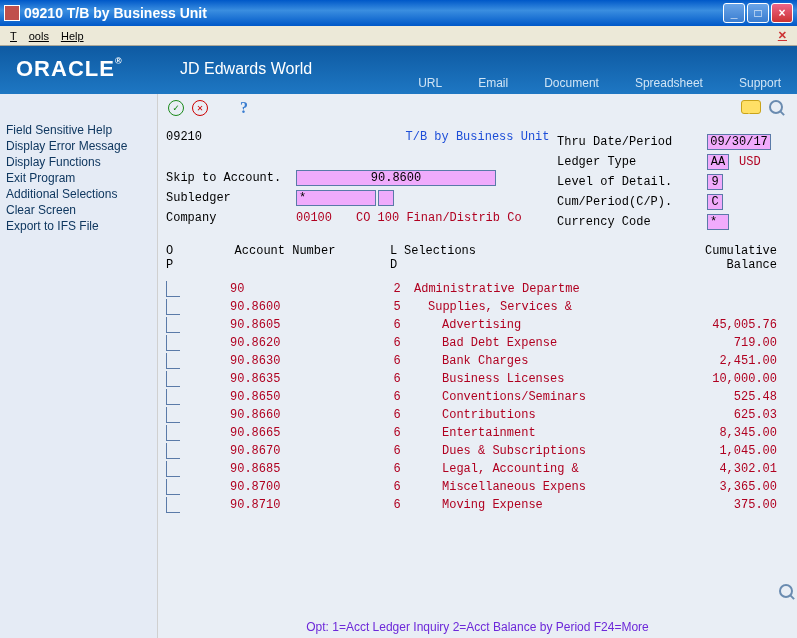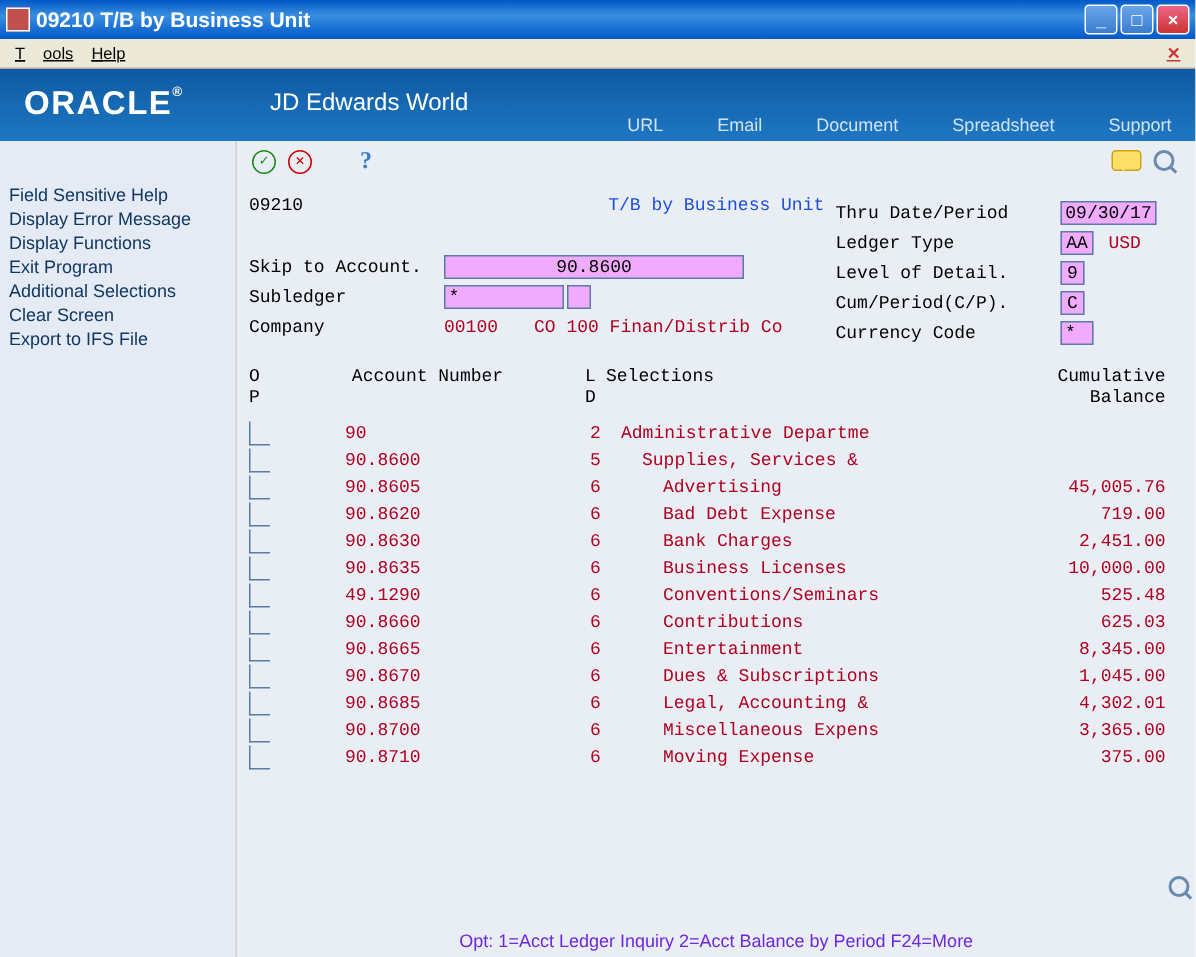--- a/index.html
+++ b/index.html
@@ -224,21 +224,21 @@
           </div>
           <div class="trow">
             <span class="c-op"></span>
             <span class="c-acct red-val">90.8635</span>
             <span class="c-ld red-val">6</span>
             <span class="c-desc red-val" style="padding-left: 38px;">Business Licenses</span>
             <span class="c-bal red-val">10,000.00</span>
           </div>
           <div class="trow">
             <span class="c-op"></span>
-            <span class="c-acct red-val">49.1290</span>
+            <span class="c-acct red-val">90.8650</span>
             <span class="c-ld red-val">6</span>
             <span class="c-desc red-val" style="padding-left: 38px;">Conventions/Seminars</span>
             <span class="c-bal red-val">525.48</span>
           </div>
           <div class="trow">
             <span class="c-op"></span>
             <span class="c-acct red-val">90.8660</span>
             <span class="c-ld red-val">6</span>
             <span class="c-desc red-val" style="padding-left: 38px;">Contributions</span>
             <span class="c-bal red-val">625.03</span>

